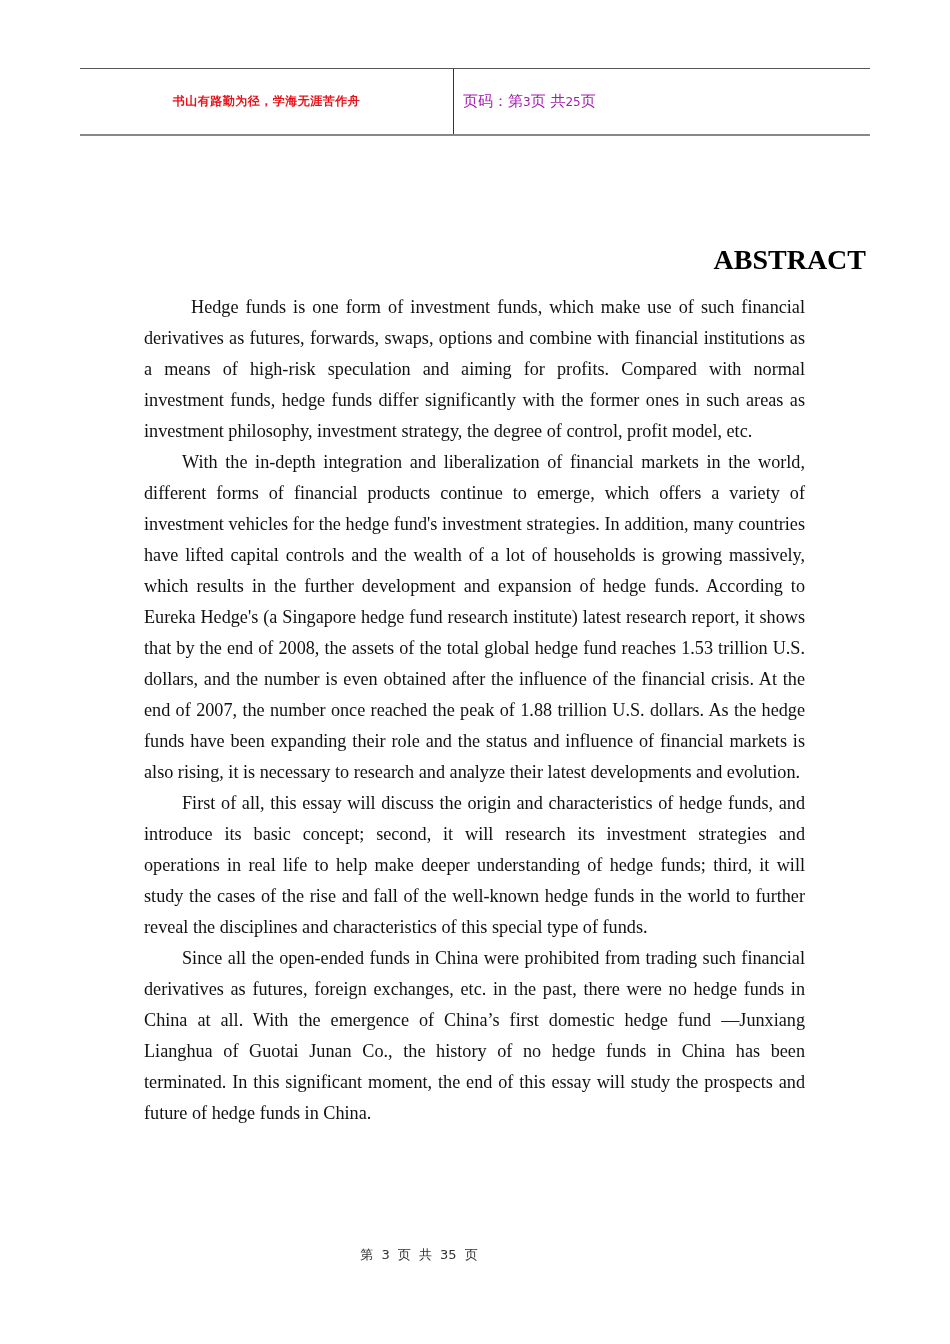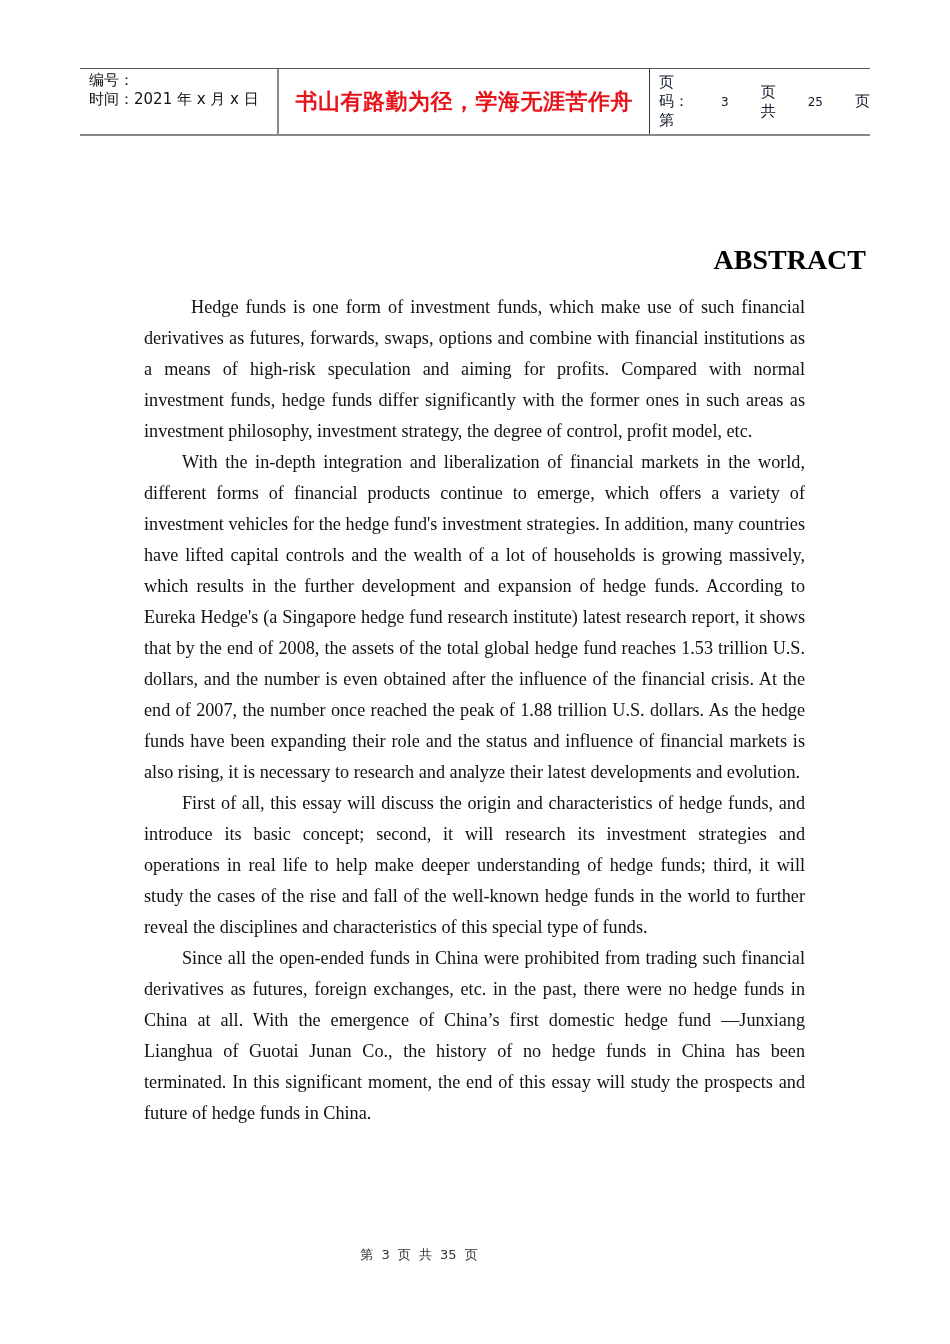--- a/index.html
+++ b/index.html
@@ -7,47 +7,43 @@
     .header {
       position: absolute; left: 80px; top: 68px; width: 790px; height: 68px;
       border-top: 1px solid #555; border-bottom: 2px solid #888;
       display: flex; box-sizing: border-box;
       font-family: "DejaVu Sans", sans-serif;
     }
     .h-left { width: 201px; border-right: 2px solid #888; box-sizing: border-box;
       padding: 2px 0 0 9px; font-size: 15px; line-height: 19px; color: #111; }
     .h-mid { width: 374px; border-right: 1px solid #333; box-sizing: border-box;
       display: flex; align-items: center; justify-content: center;
-      color: #e8131a; font-size: 22px; font-weight: bold; letter-spacing: 0.5px; }
+      color: #e8131a; font-size: 12px; font-weight: bold; letter-spacing: 0.5px; }
     .h-right { flex: 1; display: flex; align-items: center; padding-left: 9px;
-      font-size: 15px; color: #0f172a; gap: 32px; }
+      font-size: 15px; color: #a21caf; }
     .h-right .num { font-size: 12px; }
     .title {
       position: absolute; left: 0; width: 866px; top: 244px; text-align: right;
       font-family: "Liberation Serif", serif; font-weight: bold; font-size: 28px; color: #000;
     }
     .body-text {
       position: absolute; left: 144px; top: 292px; width: 661px;
       font-family: "Liberation Serif", serif; font-size: 18.2px; line-height: 31px; color: #111;
     }
     .body-text p { margin: 0; text-align: justify; text-indent: 38px; }
     .body-text p.first { text-indent: 47px; }
     .footer {
       position: absolute; left: 0; width: 838px; top: 1246px; text-align: center;
       font-family: "DejaVu Sans", sans-serif; font-size: 13px; color: #333; word-spacing: 4px;
     }
   </style>
 </head>
 <body>
 
 <div class="header">
-  <div class="h-left">
-    <div>编号：</div>
-    <div>时间：2021 年 x 月 x 日</div>
-  </div>
   <div class="h-mid">书山有路勤为径，学海无涯苦作舟</div>
   <div class="h-right">
     <span>页码：第</span>
     <span class="num">3</span>
     <span>页  共</span>
     <span class="num">25</span>
     <span>页</span>
   </div>
 </div>
 

